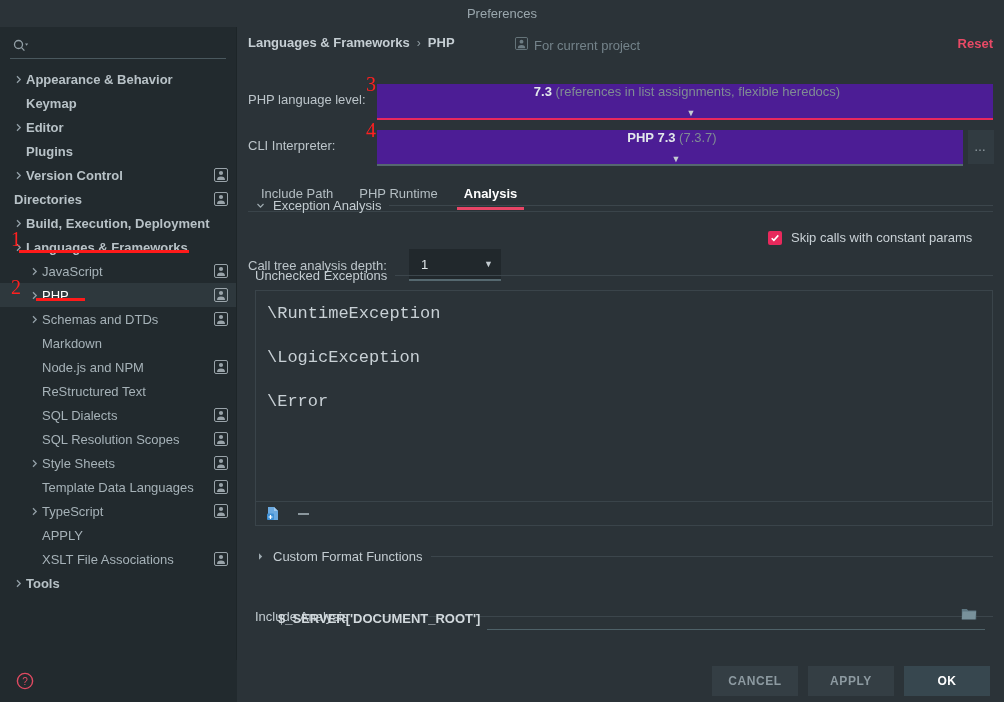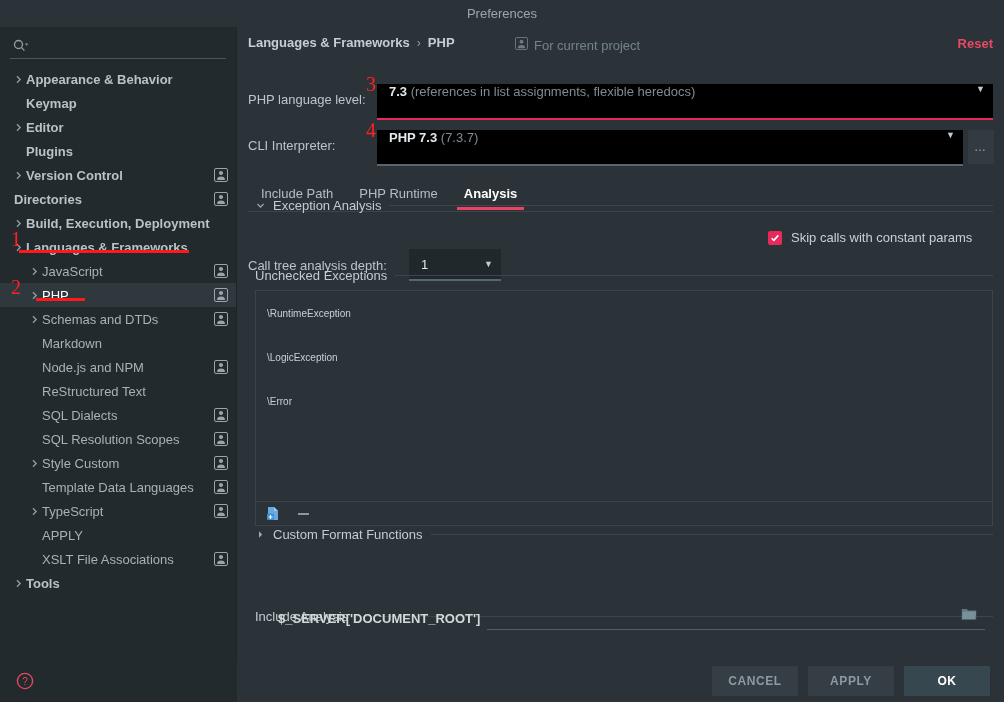--- a/index.html
+++ b/index.html
@@ -91,23 +91,23 @@
   .reset {
     position: absolute; right: 11px; top: 9px;
     color: #e94a66; font-size: 13px; font-weight: bold; cursor: pointer;
   }
 
   .field-row { position: absolute; left: 0; width: 767px; height: 34px; }
   .field-label {
     position: absolute; left: 11px; top: 8px; color: #bcc5ca; font-size: 13px;
   }
   .combo {
-    position: absolute; background: #000000;
-    display: flex; height: 34px;
-    padding: 0 8px 0 12px; cursor: default;
+    position: absolute; background: #4c1d95;
+    display: flex; align-items: center; height: 34px;
+    padding: 0 8px 0 12px; cursor: default; flex-direction: column;
   }
   .combo .val { flex: 1; white-space: nowrap; overflow: hidden; color: #d4dbdf; }
   .combo .val b { font-weight: bold; color: #e2e8eb; }
   .combo .val .dim { color: #7f8c93; font-weight: normal; }
   .combo .caret { color: #c4ccd1; font-size: 9px; margin-left: 8px; }
   .underline { position: absolute; height: 2px; }
   .dots-btn {
     position: absolute; background: #313b41; width: 26px; height: 34px;
     display: flex; align-items: center; justify-content: center;
     color: #9aa6ac; letter-spacing: 2px; font-size: 12px; cursor: pointer;
@@ -159,21 +159,21 @@
     width: 14px; height: 14px; background: #e8295c; border-radius: 2px;
     display: flex; align-items: center; justify-content: center; flex: none;
   }
 
   .list-box {
     position: absolute; left: 255px; top: 290px; width: 730px; height: 212px;
     background: #2b3338; border: 1px solid #3a444a;
   }
   .list-item {
     height: 44px; display: flex; align-items: center; padding-left: 11px;
-    color: #c8d0d5; font-size: 10px; cursor: default;
+    color: #c8d0d5; font-size: 17px; cursor: default; font-family: Liberation Mono, monospace;
   }
   .list-toolbar {
     position: absolute; left: 255px; top: 502px; width: 730px; height: 24px;
     border: 1px solid #3a444a; border-top: 0;
     display: flex; align-items: center; gap: 14px; padding-left: 9px;
   }
   .tb-btn { width: 16px; height: 16px; cursor: pointer; display: flex; align-items: center; justify-content: center; }
   .minus { width: 11px; height: 2px; background: #8b979d; }
 
   .path-label {
@@ -356,21 +356,21 @@
               <circle cx="7" cy="5" r="2.1" fill="#aeb9bf"></circle>
               <path d="M3 12 a4 3.4 0 0 1 8 0 z" fill="#aeb9bf"></path>
             </svg></span>
         </div>
         <div class="tree-row child" style="padding-left: 28px;">
           <span class="arrow">
             <svg width="9" height="9" viewBox="0 0 9 9">
               <path d="M3 1.3 L6.2 4.5 L3 7.7" fill="none" stroke="#93a0a7" stroke-width="1.3"></path>
             </svg>
           </span>
-          <span class="lbl">Style Custom</span>
+          <span class="lbl">Style Sheets</span>
           <span class="badge-user"><svg width="14" height="14" viewBox="0 0 14 14">
               <rect x="0.5" y="0.5" width="13" height="13" rx="1.5" fill="none" stroke="#aeb9bf" stroke-width="1"></rect>
               <circle cx="7" cy="5" r="2.1" fill="#aeb9bf"></circle>
               <path d="M3 12 a4 3.4 0 0 1 8 0 z" fill="#aeb9bf"></path>
             </svg></span>
         </div>
         <div class="tree-row child" style="padding-left: 28px;">
           <span class="arrow"></span>
           <span class="lbl">Template Data Languages</span>
           <span class="badge-user"><svg width="14" height="14" viewBox="0 0 14 14">
@@ -522,21 +522,21 @@
           <path d="M8 1 v4 h4" fill="#9fc9ee"></path>
           <rect x="1" y="7.5" width="7" height="6.5" rx="1" fill="#3e8fd4"></rect>
           <path d="M4.5 9 v4 M2.5 11 h4" stroke="#ffffff" stroke-width="1.2"></path>
         </svg>
       </span>
       <span class="tb-btn">
           <span class="minus"></span>
         </span>
     </div>
 
-    <div class="section" style="left:18px; top:500px; width:738px;">
+    <div class="section" style="left:18px; top:522px; width:738px;">
       <span class="tw">
         <svg width="9" height="9" viewBox="0 0 9 9">
             <path d="M3 1.3 L6.2 4.5 L3 7.7 z" fill="#9fabb1"></path>
           </svg>
       </span>
       <span>Custom Format Functions</span>
       <span class="rule" style="flex:1;"></span>
     </div>
 
     <div class="section" style="left:18px; top:582px; width:738px;">

